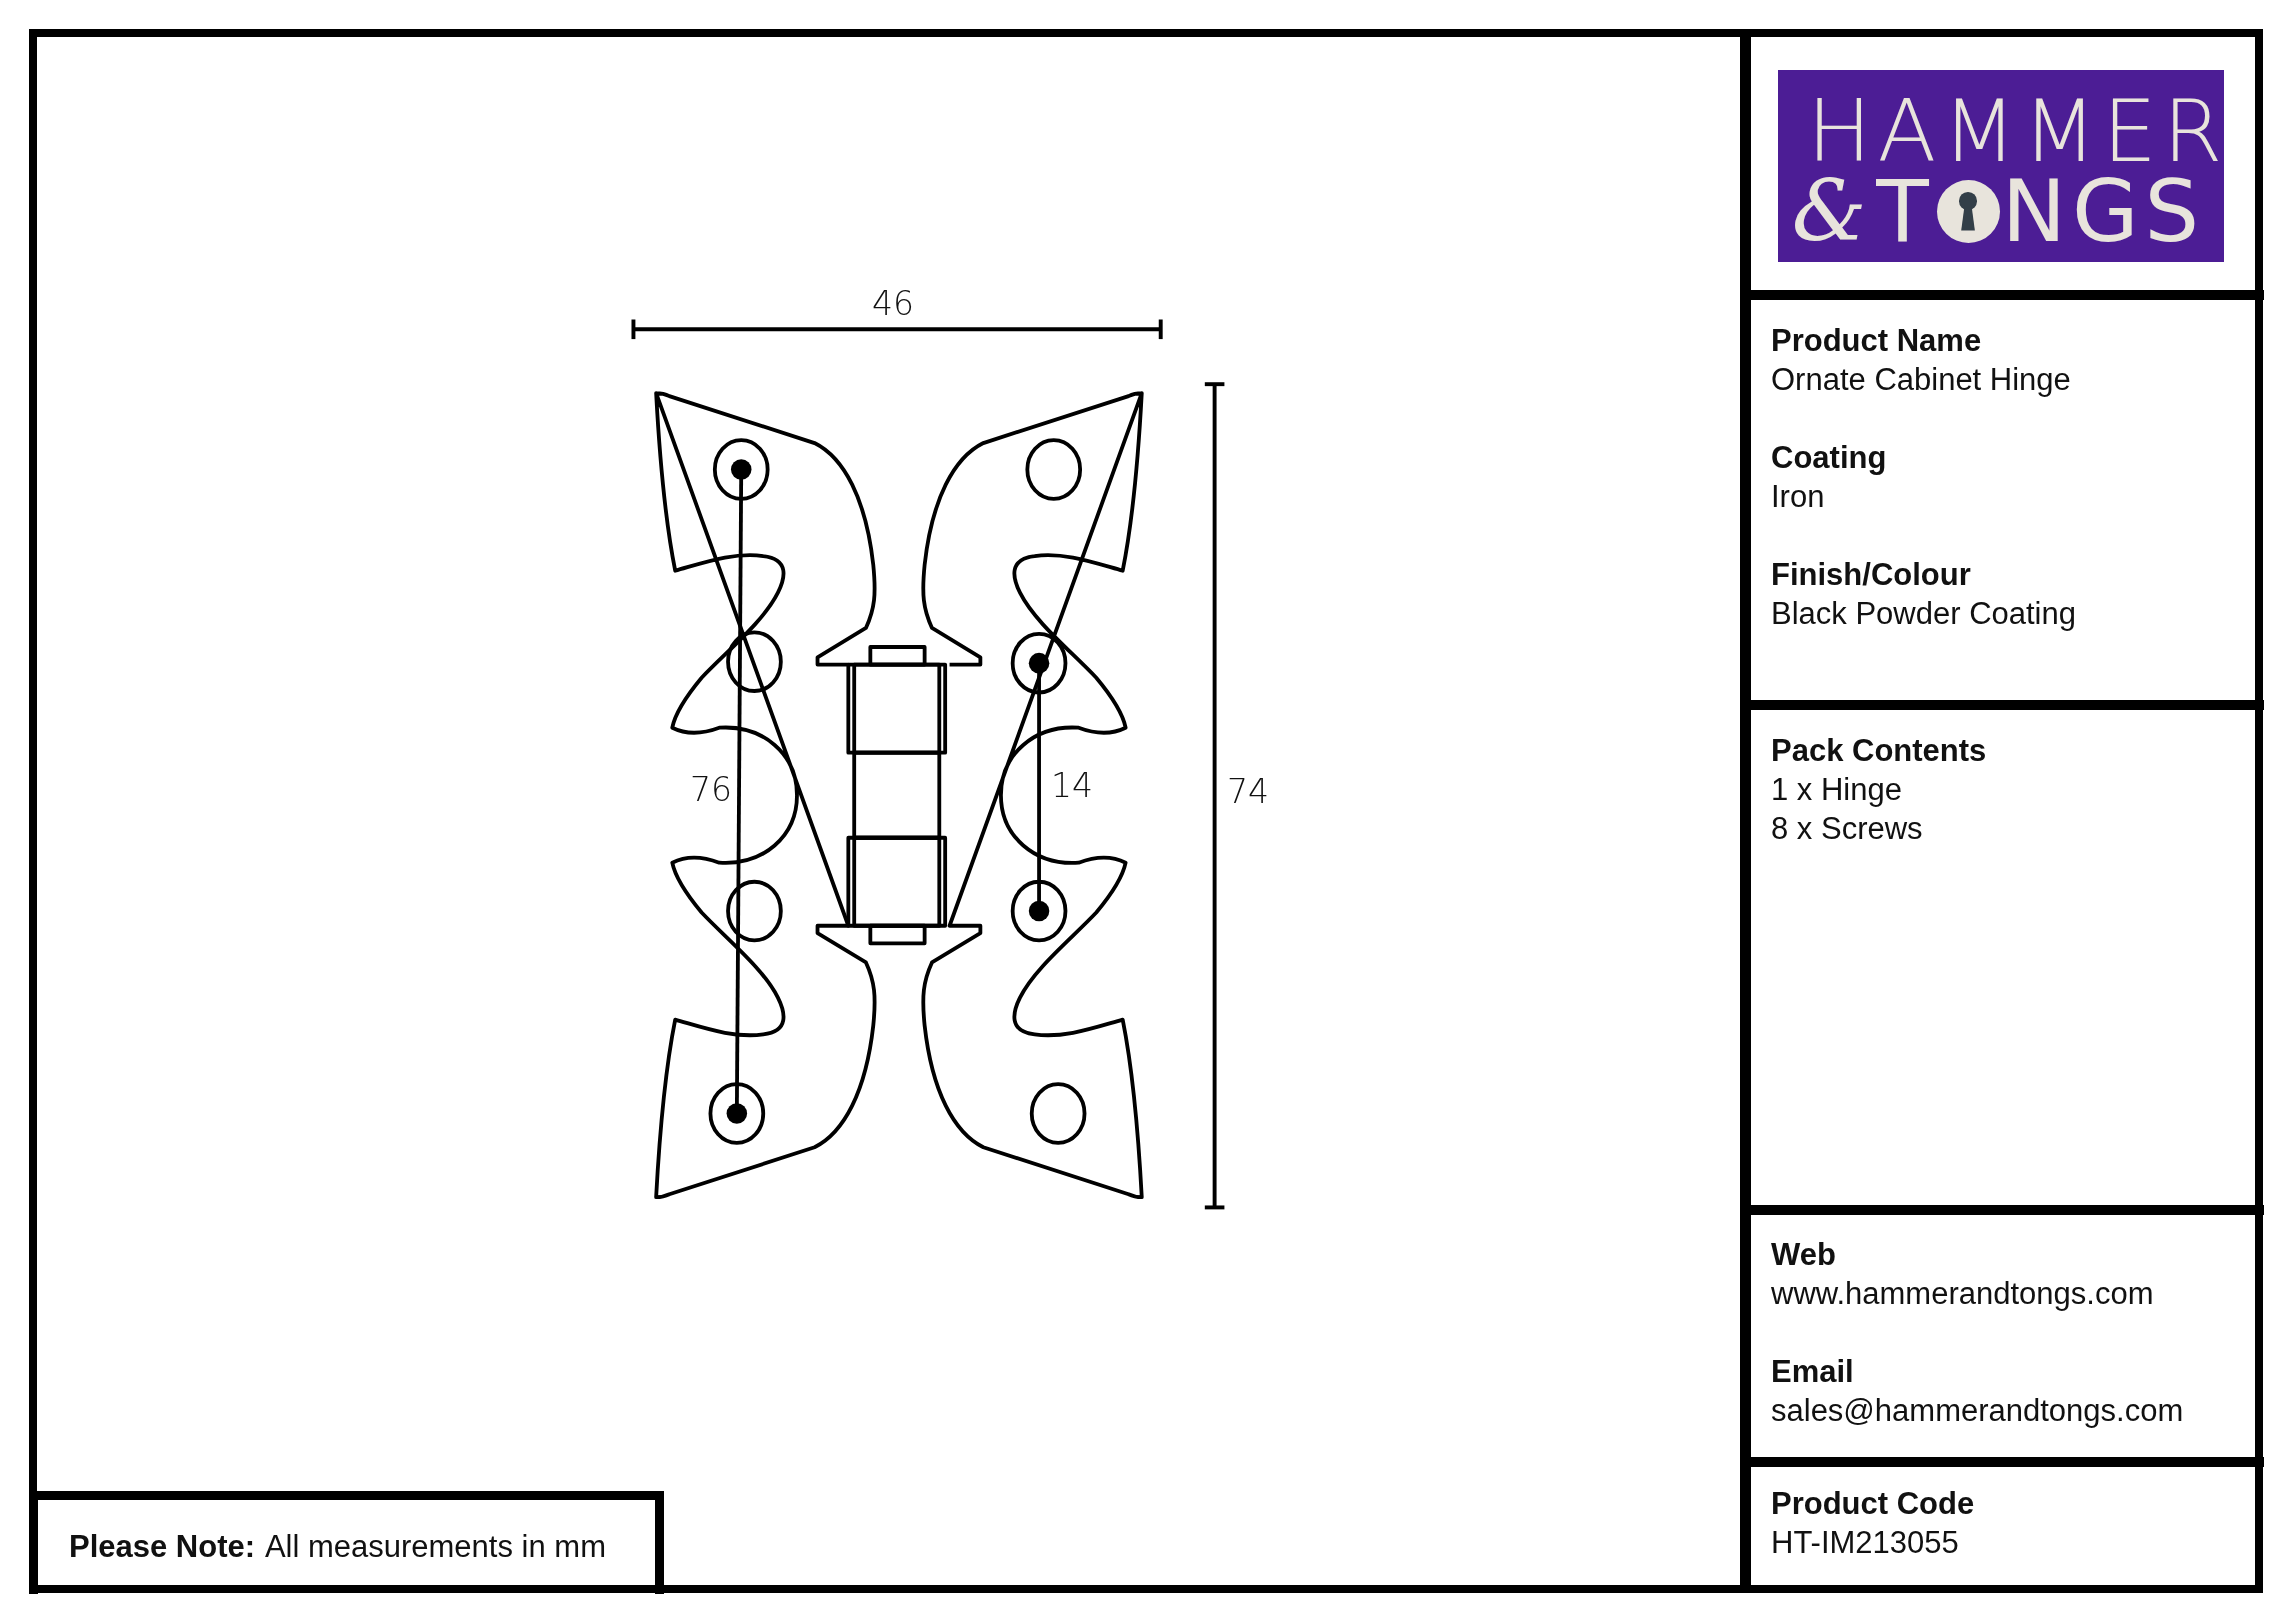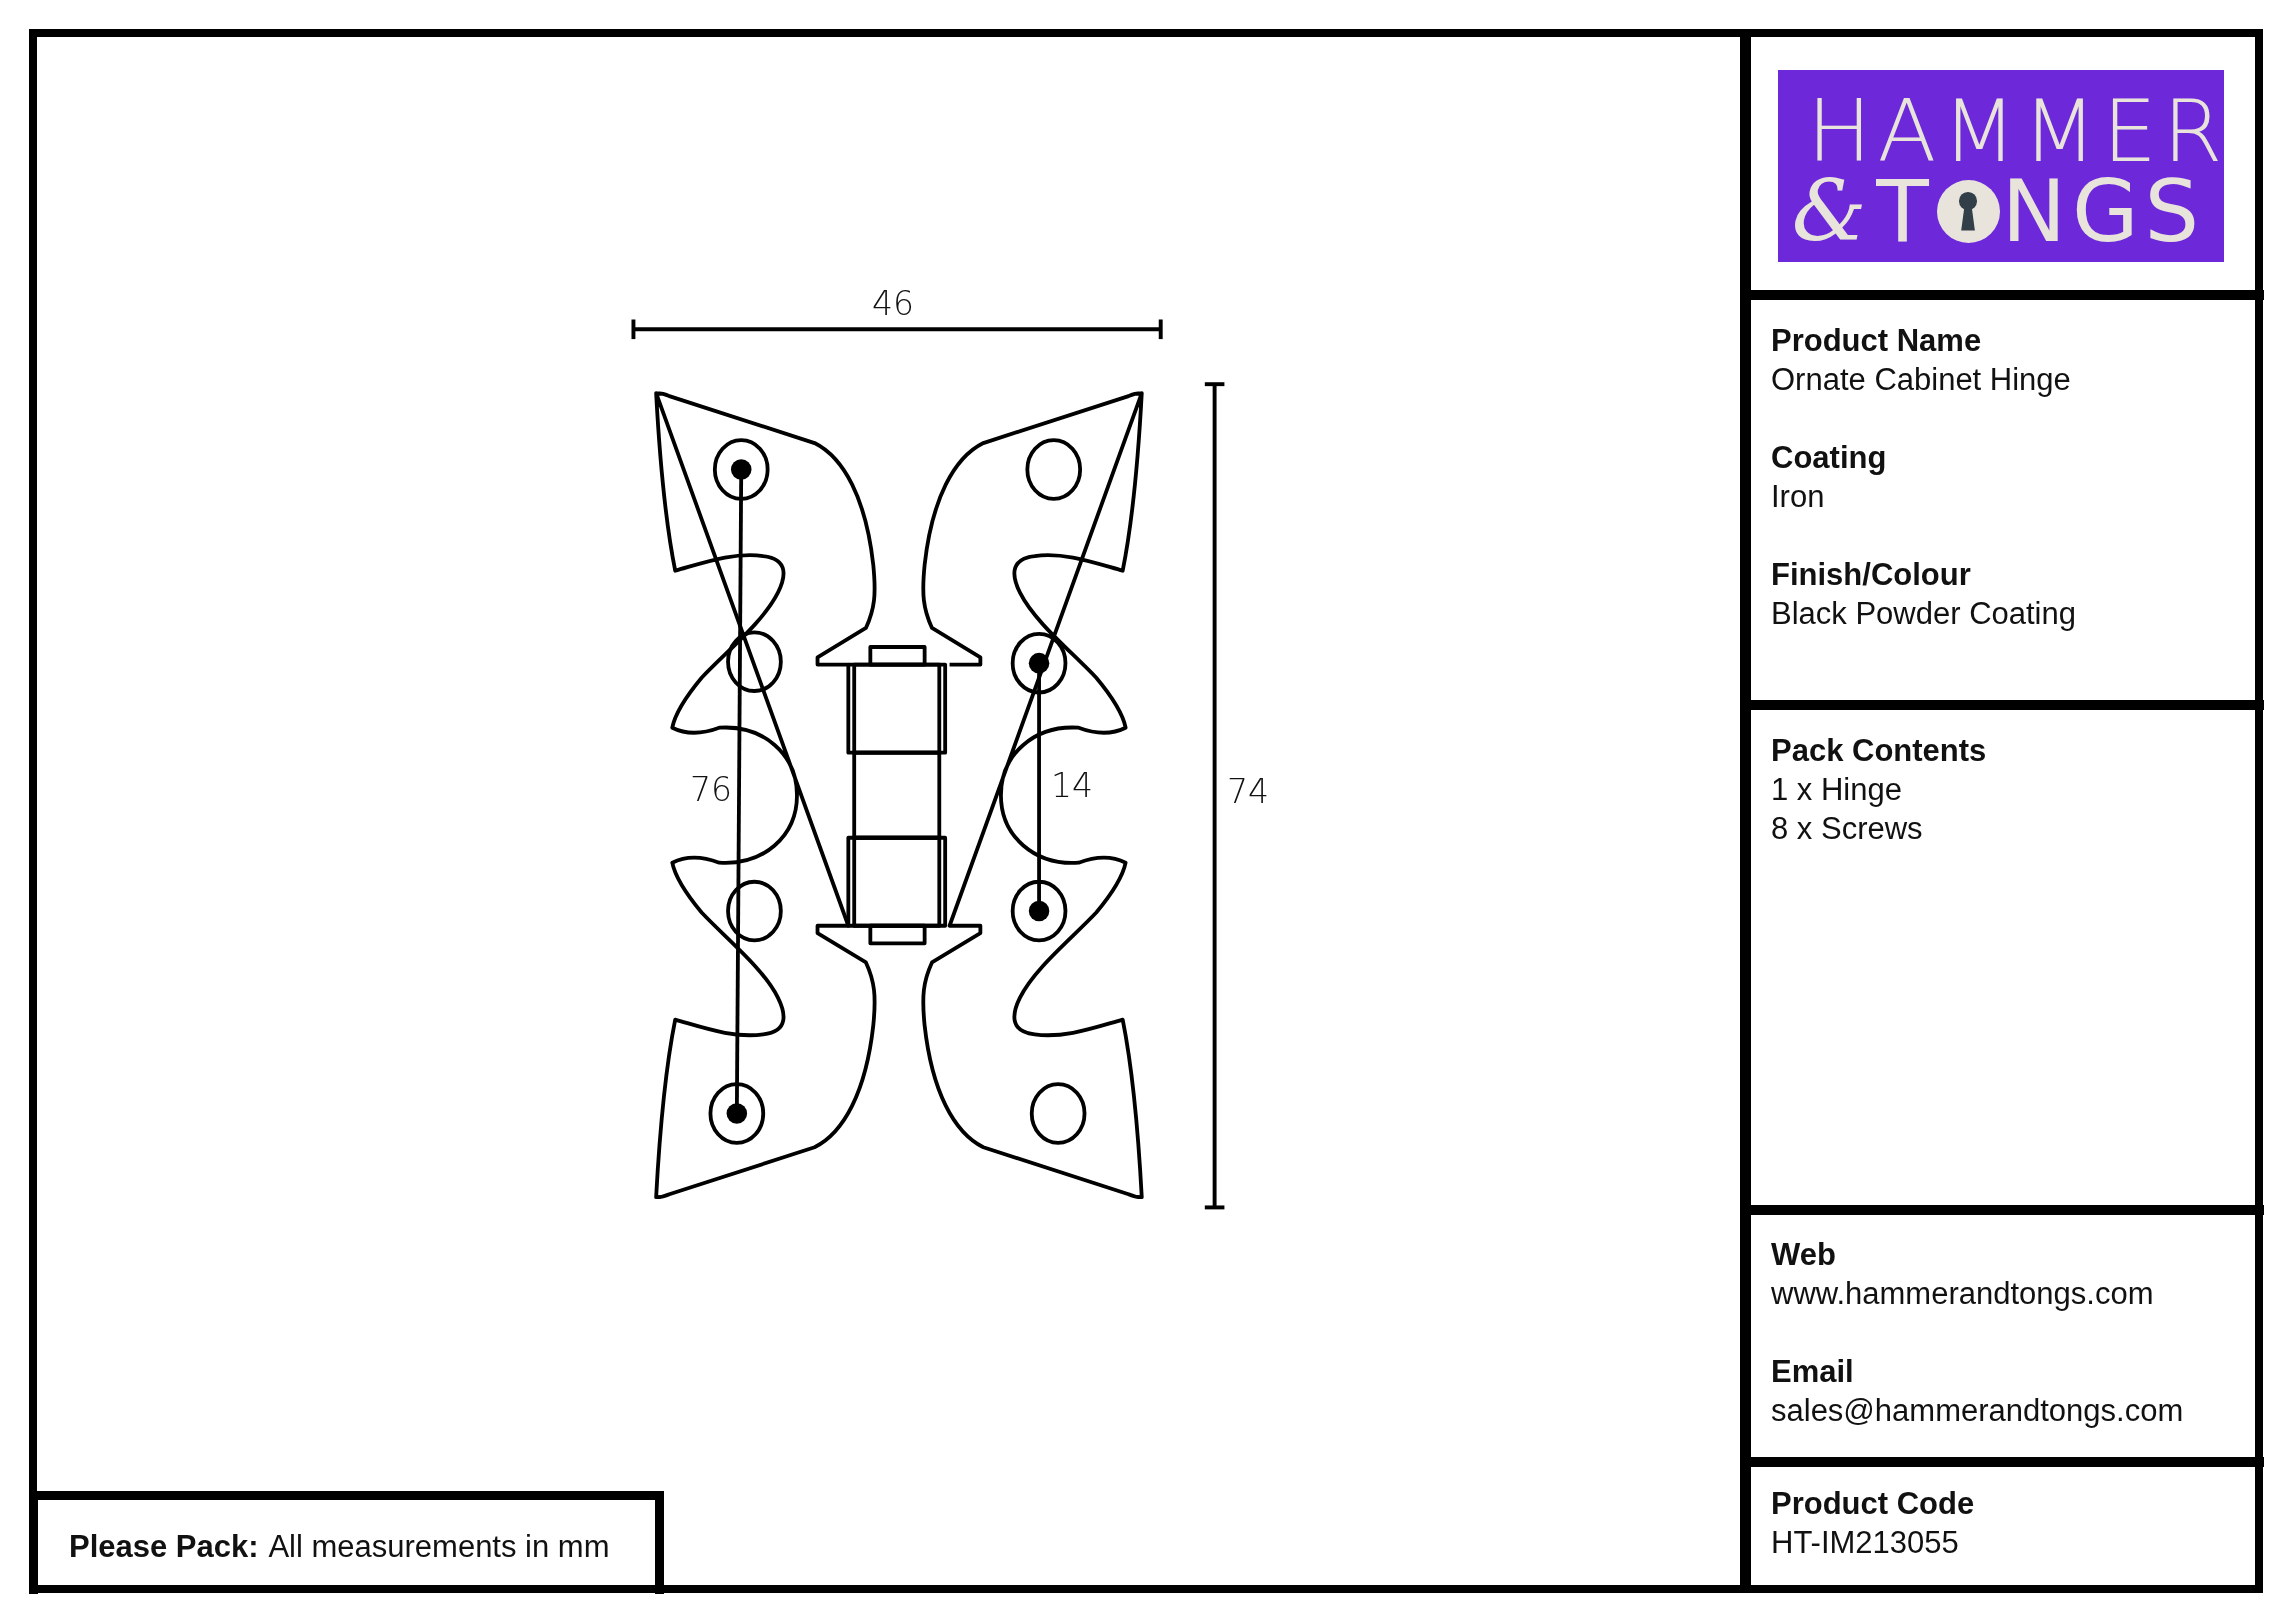--- a/index.html
+++ b/index.html
@@ -6,21 +6,21 @@
   body { width: 2293px; height: 1621px; position: relative; overflow: hidden;
          font-family: "Liberation Sans", "DejaVu Sans", sans-serif; color: #111; }
   .frame { position: absolute; left: 29px; top: 29px; width: 2234px; height: 1564px;
            box-sizing: border-box; border: 8.8px solid #000; }
   .vdiv { position: absolute; left: 1740px; top: 29px; width: 10.8px; height: 1564px; background: #000; }
   .hdiv { position: absolute; left: 1751px; width: 513px; height: 9.8px; background: #000; }
   .note-box { position: absolute; left: 29px; top: 1491px; width: 635px; height: 103px;
               box-sizing: border-box; border: 9.8px solid #000; border-bottom: none;
               display: flex; align-items: center; padding-left: 31px; font-size: 31px; white-space: nowrap; }
   .note-box b { font-weight: 700; margin-right: 9.8px; }
-  .logo { position: absolute; left: 1778px; top: 70px; width: 446px; height: 192px; background: #6d28d9;
+  .logo { position: absolute; left: 1778px; top: 70px; width: 446px; height: 192px; background: #4c1d95;
           color: #e8e4dc; }
   .logo .l1 { position: absolute; left: 29px; top: 17.6px; font-size: 86px; letter-spacing: 5.9px;
               font-weight: 300; line-height: 1; font-family: "DejaVu Sans", sans-serif; }
   .logo .l2 { position: absolute; left: 13.7px; top: 102px; height: 78px; display: flex; align-items: center;
               font-size: 86px; letter-spacing: 5.9px; line-height: 1; font-family: "DejaVu Sans", sans-serif; }
   .logo .amp { font-family: "DejaVu Serif", serif; font-style: italic; font-size: 84px; margin-right: 3.9px; }
   .keyhole { display: inline-block; width: 63px; height: 63px; border-radius: 50%; background: #e8e4dc;
              position: relative; margin: 0 2px; }
   .keyhole::before { content: ""; position: absolute; left: 22.5px; top: 12.7px; width: 17.6px; height: 17.6px;
                      border-radius: 50%; background: #333f48; }
@@ -73,21 +73,21 @@
   <span class="lbl" style="margin-top:39px">Email</span>
   <span class="val">sales@hammerandtongs.com</span>
 </div>
 
 <div class="info" style="top:1484px">
   <span class="lbl">Product Code</span>
   <span class="val">HT-IM213055</span>
 </div>
 
 <div class="note-box">
-  <b>Please Pack:</b>
+  <b>Please Note:</b>
   <span>All measurements in mm</span>
 </div>
 
 <svg class="drawing" width="2293" height="1621" viewBox="0 0 2339 1654">
   <g fill="none" stroke="#000" stroke-width="4" stroke-linejoin="round">
 
     <line x1="646" y1="336" x2="1184" y2="336"></line>
     <line x1="646" y1="326" x2="646" y2="346"></line>
     <line x1="1184" y1="326" x2="1184" y2="346"></line>
 

